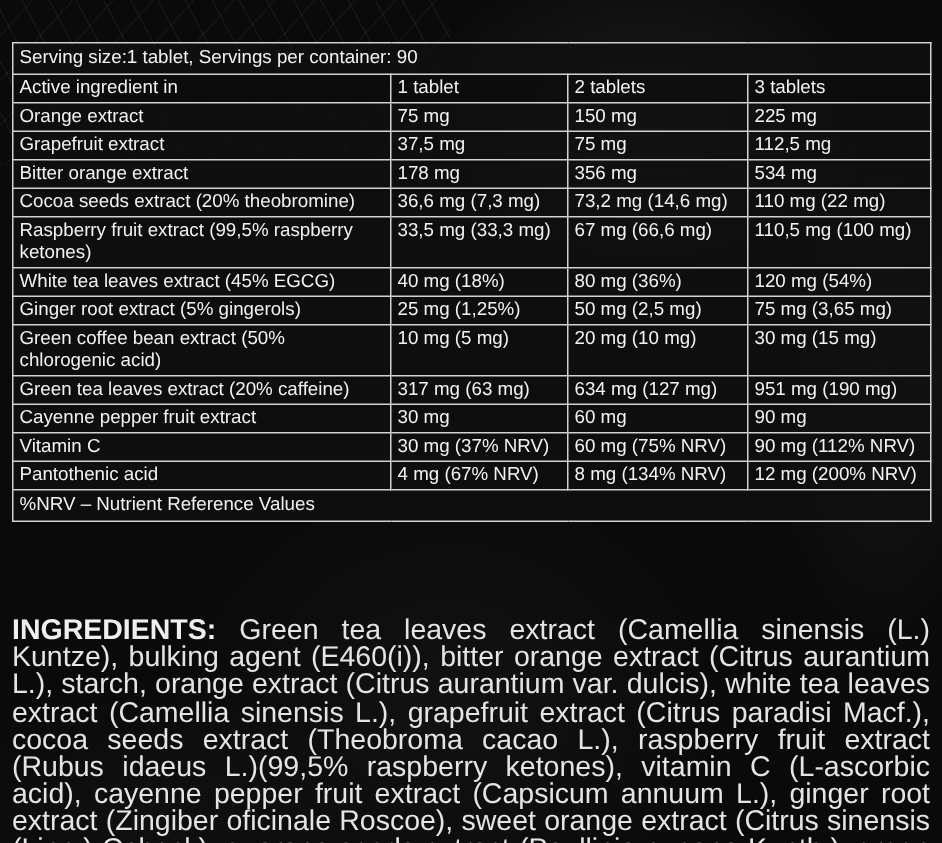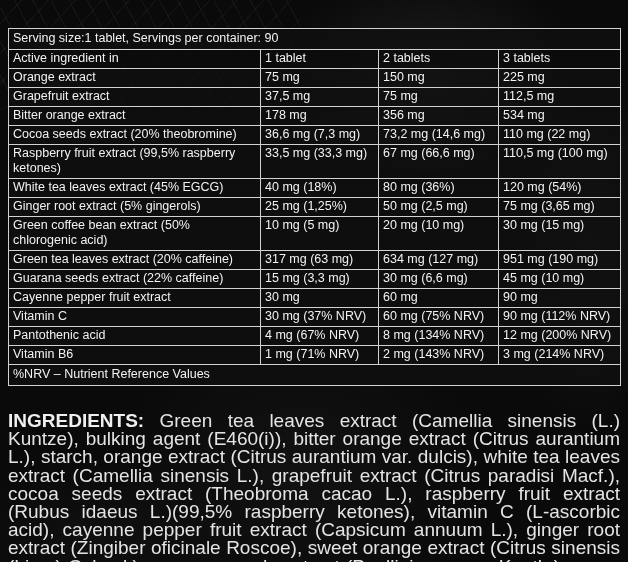--- a/index.html
+++ b/index.html
@@ -146,49 +146,37 @@
         <td>20 mg (10 mg)</td>
         <td>30 mg (15 mg)</td>
       </tr>
       <tr>
         <td>Green tea leaves extract (20% caffeine)</td>
         <td>317 mg (63 mg)</td>
         <td>634 mg (127 mg)</td>
         <td>951 mg (190 mg)</td>
       </tr>
       <tr>
-        <td>Guarana seeds extract (22% caffeine)</td>
-        <td>15 mg (3,3 mg)</td>
-        <td>30 mg (6,6 mg)</td>
-        <td>45 mg (10 mg)</td>
-      </tr>
-      <tr>
         <td>Cayenne pepper fruit extract</td>
         <td>30 mg</td>
         <td>60 mg</td>
         <td>90 mg</td>
       </tr>
       <tr>
         <td>Vitamin C</td>
         <td>30 mg (37% NRV)</td>
         <td>60 mg (75% NRV)</td>
         <td>90 mg (112% NRV)</td>
       </tr>
       <tr>
         <td>Pantothenic acid</td>
         <td>4 mg (67% NRV)</td>
         <td>8 mg (134% NRV)</td>
         <td>12 mg (200% NRV)</td>
       </tr>
-      <tr>
-        <td>Vitamin B6</td>
-        <td>1 mg (71% NRV)</td>
-        <td>2 mg (143% NRV)</td>
-        <td>3 mg (214% NRV)</td>
-      </tr>
     </tbody>
   <tfoot>
     <tr class="footnote-row">
       <td colspan="4">%NRV – Nutrient Reference Values</td>
     </tr>
   </tfoot>
 </table>
 
 <p class="ingredients">
   <strong>INGREDIENTS:</strong>

